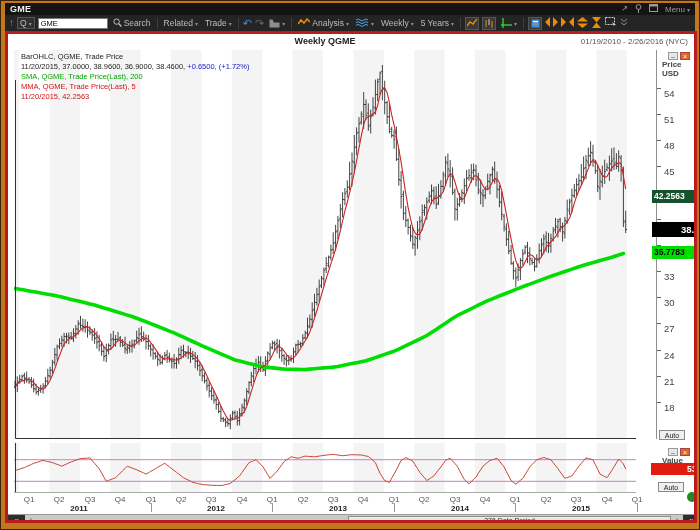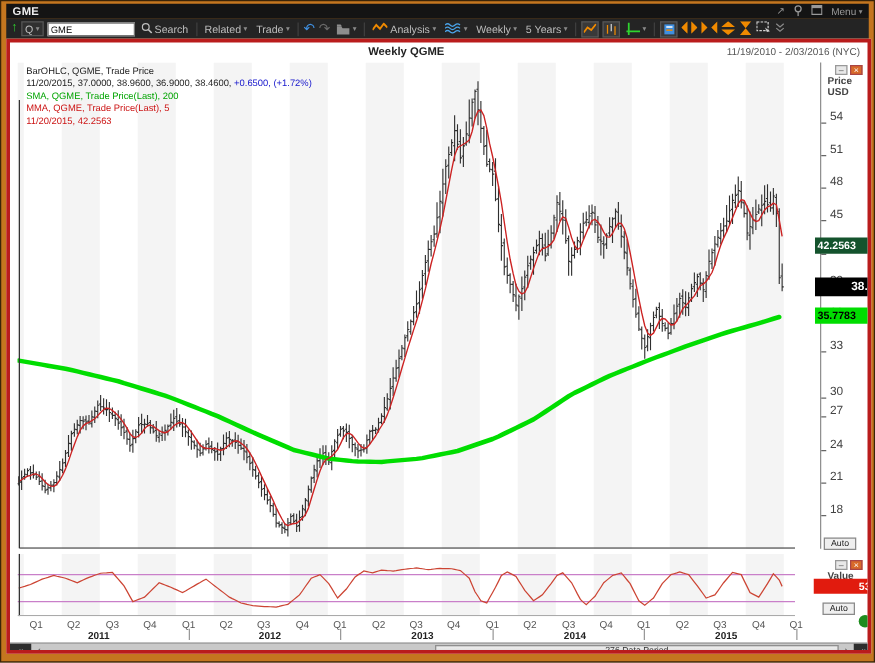--- a/index.html
+++ b/index.html
@@ -26,21 +26,21 @@
   .winctl{position:absolute;right:4px;display:flex;gap:2px;}
   .wc{width:10px;height:8px;font-size:7px;line-height:7px;text-align:center;border:1px solid #999;background:#e8e8e8;color:#555;cursor:pointer;}
   .wc.close{background:#d86a2a;color:#fff;border-color:#a44;}
   svg.plot{position:absolute;left:6px;top:16px;}
   svg.sub{position:absolute;left:6px;top:409px;}
   .legend{position:absolute;left:13px;top:18px;font-size:7.5px;line-height:10px;white-space:nowrap;z-index:3;}
   .legend.subl{top:410px;line-height:10.5px;}
   .l-black{color:#1c1c1c}.l-blue{color:#1414cc}.l-green{color:#00a400}.l-red{color:#cc1414}.l-purple{color:#b33fb3}
   .gutter{position:absolute;left:648px;top:16px;width:43px;height:389px;border-left:1px solid #909090;z-index:2;}
   .axis-head{position:absolute;left:5px;top:10px;font-size:8px;font-weight:bold;color:#444;line-height:9px;}
-  .tick{position:absolute;left:0;font-size:9.5px;color:#444;height:11px;display:flex;align-items:flex-end;}
+  .tick{position:absolute;left:0;font-size:9.5px;color:#444;height:11px;display:flex;align-items:flex-start;}
   .tick i{display:block;width:4px;height:1px;background:#666;margin-right:3px;}
   .badge{position:absolute;left:-5px;width:48px;height:13px;font-size:8.5px;font-weight:bold;line-height:13px;padding-left:2px;overflow:hidden;white-space:nowrap;z-index:4;}
   .auto{position:absolute;left:2px;width:26px;height:10px;border:1px solid #8a8a8a;background:#efefef;color:#222;font-size:7px;line-height:9px;text-align:center;cursor:pointer;z-index:5;}
   .value-label{position:absolute;left:654px;top:422px;font-size:8px;font-weight:bold;color:#444;z-index:4;}
   .xaxis{position:absolute;left:0;top:459px;width:648px;height:21px;font-size:8px;color:#555;}
   .qlab{position:absolute;top:2px;width:22px;text-align:center;}
   .ylab{position:absolute;top:11px;width:30px;text-align:center;font-weight:bold;color:#222;}
   .ytick{position:absolute;top:10px;width:1px;height:9px;background:#999;}
   .greendot{position:absolute;left:679px;top:458px;width:10px;height:10px;border-radius:50%;background:#1e8c1e;z-index:4;}
   .scrollbar{position:absolute;left:0;top:480px;width:692px;height:12px;background:#c9c9c9;border-top:1px solid #9a9a9a;display:flex;align-items:center;z-index:5;}
@@ -171,21 +171,21 @@
           <rect x="0.5" y="0.5" width="9" height="7" fill="none" stroke="#d0d0d0" stroke-dasharray="2 1"></rect>
           <path d="M7 5 L11 8 L8.5 8.5 Z" fill="#d0d0d0"></path>
         </svg></span>
     <span><svg width="8" height="8" viewBox="0 0 8 8">
           <path d="M1 1 L4 3.5 L7 1 M1 4.5 L4 7 L7 4.5" fill="none" stroke="#8a8a8a"></path>
         </svg></span>
   </div>
 
   <div class="chartwin">
     <div class="cw-title">Weekly QGME</div>
-    <div class="cw-range">11/19/2010 - 2/03/2016 (NYC)</div>
+    <div class="cw-range">01/19/2010 - 2/26/2016 (NYC)</div>
 
     <div class="winctl" style="top:18px">
       <span class="wc">–</span>
       <span class="wc close">×</span>
     </div>
 
     <svg id="mainSvg" class="plot" width="622" height="389" viewBox="0 0 622 389">
         <rect x="0.0" y="0" width="5.0" height="389" fill="#f4f4f4"></rect>
         <rect x="35.4" y="0" width="30.4" height="389" fill="#f4f4f4"></rect>
         <rect x="96.2" y="0" width="30.4" height="389" fill="#f4f4f4"></rect>
@@ -219,21 +219,21 @@
       </div>
       <div id="tickHost">
           <div class="tick" style="top: 38px;"><i></i>54</div>
           <div class="tick" style="top: 64px;"><i></i>51</div>
           <div class="tick" style="top: 90px;"><i></i>48</div>
           <div class="tick" style="top: 116px;"><i></i>45</div>
           <div class="tick" style="top: 143px;"><i></i>42</div>
           <div class="tick" style="top: 169px;"><i></i>39</div>
           <div class="tick" style="top: 195px;"><i></i>36</div>
           <div class="tick" style="top: 221px;"><i></i>33</div>
-          <div class="tick" style="top: 258px;"><i></i>30</div>
+          <div class="tick" style="top: 247px;"><i></i>30</div>
           <div class="tick" style="top: 273px;"><i></i>27</div>
           <div class="tick" style="top: 300px;"><i></i>24</div>
           <div class="tick" style="top: 326px;"><i></i>21</div>
           <div class="tick" style="top: 352px;"><i></i>18</div>
         </div>
       <div id="badgeHost">
           <div class="badge" style="top: 140px; height: 13px; line-height: 13px; background: #14532d; color: rgb(255, 255, 255);">42.2563</div>
           <div class="badge" style="top: 172px; height: 15px; line-height: 15px; background: rgb(0, 0, 0); color: rgb(255, 255, 255); font-size: 9.5px; padding-left: 29px;">38.460</div>
           <div class="badge" style="top: 196px; height: 13px; line-height: 13px; background: rgb(0, 221, 0); color: rgb(0, 0, 0);">35.7783</div>
         </div>

